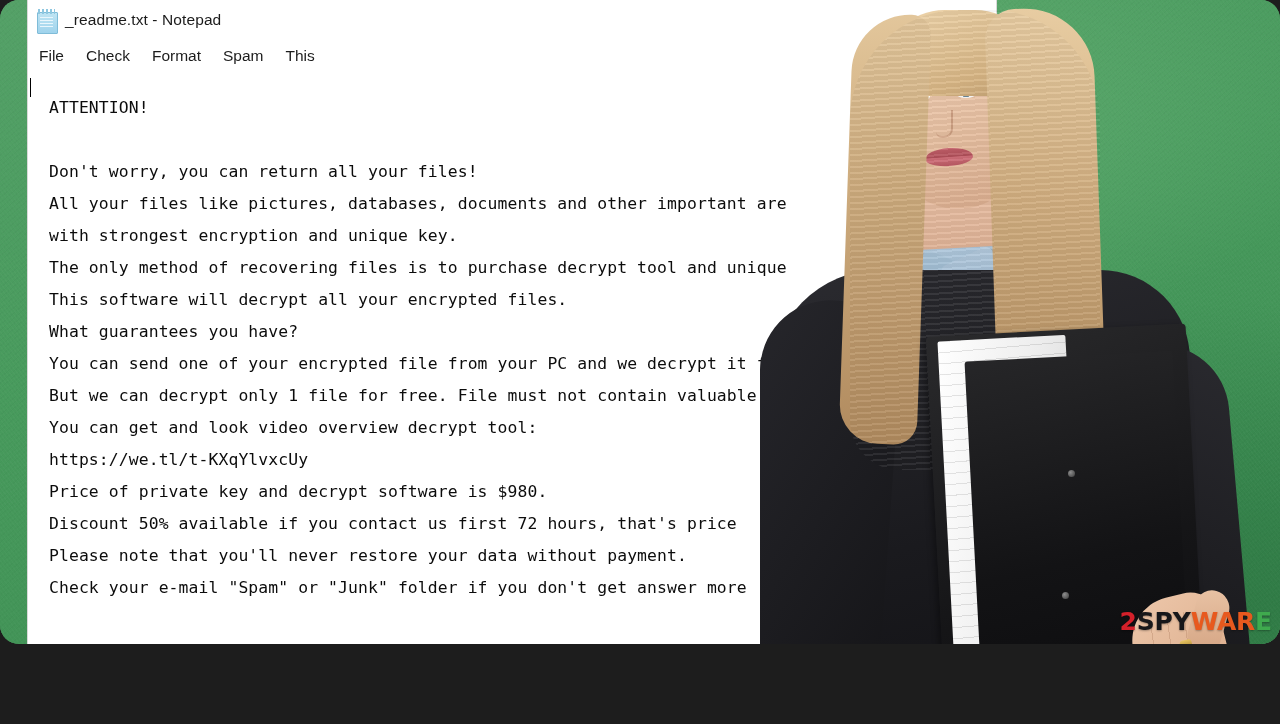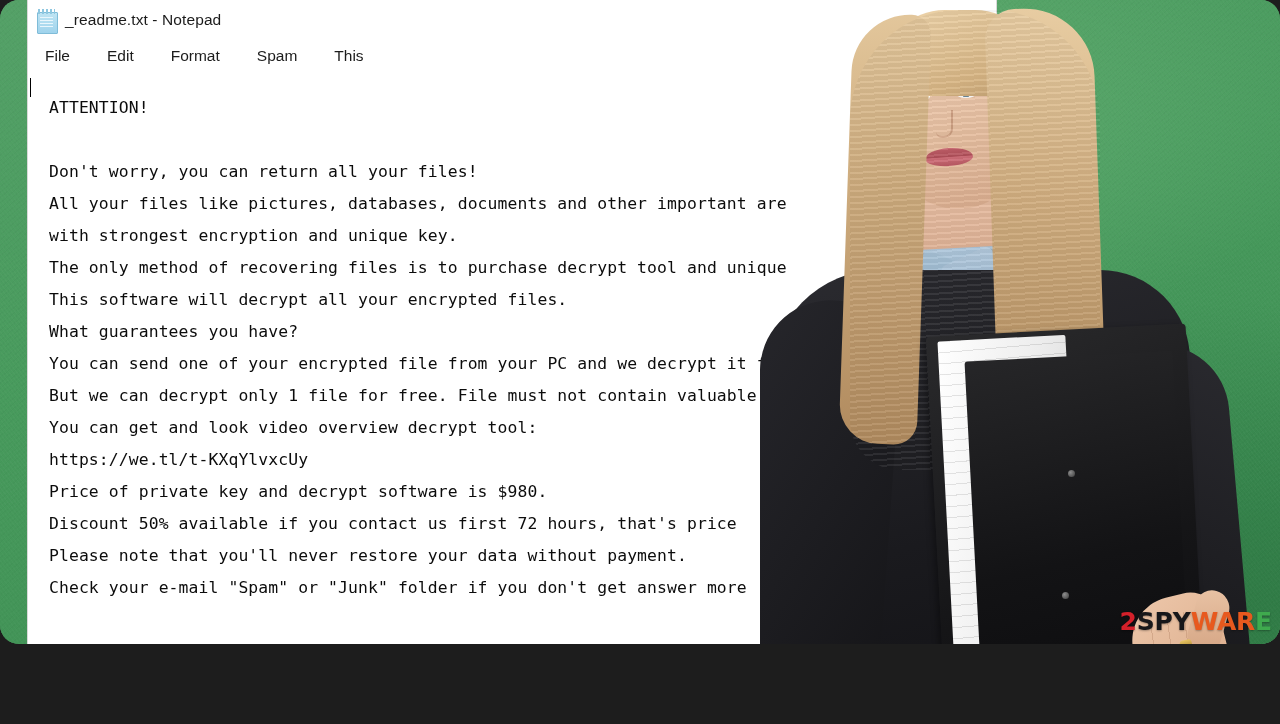--- a/index.html
+++ b/index.html
@@ -108,22 +108,21 @@
     width: 11px;
     height: 2px;
     background: #2a2a2a;
   }
 
   .menubar {
     height: 32px;
     background: #ffffff;
     display: flex;
     align-items: center;
-    padding-left: 6px;
-    gap: 15px;
+    gap: 0px;
   }
   .menu-item {
     font-size: 15.5px;
     color: #1c1c1c;
     padding: 3px 11px;
     white-space: nowrap;
   }
 
   .editor {
     position: relative;
@@ -429,21 +428,21 @@
 
       <span class="win-buttons">
         <span class="win-btn">
           <span class="glyph"></span>
         </span>
       </span>
     </div>
 
     <div class="menubar">
       <span class="menu-item">File</span>
-      <span class="menu-item">Edit</span>
+      <span class="menu-item">Check</span>
       <span class="menu-item">Format</span>
       <span class="menu-item">Spam</span>
       <span class="menu-item">This</span>
     </div>
 
     <div class="editor">
       <span class="caret"></span>
       <pre class="note-text">ATTENTION!
 
 Don't worry, you can return all your files!

